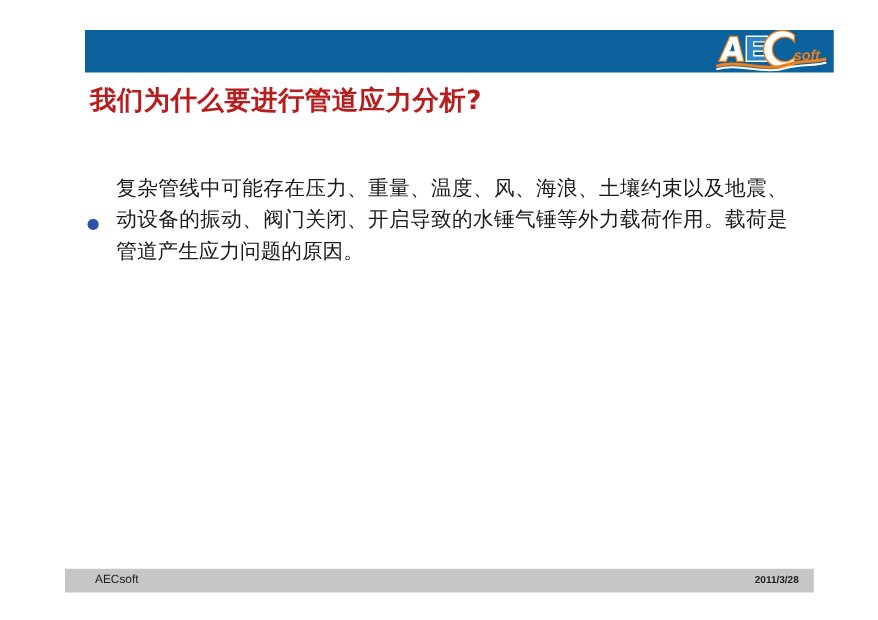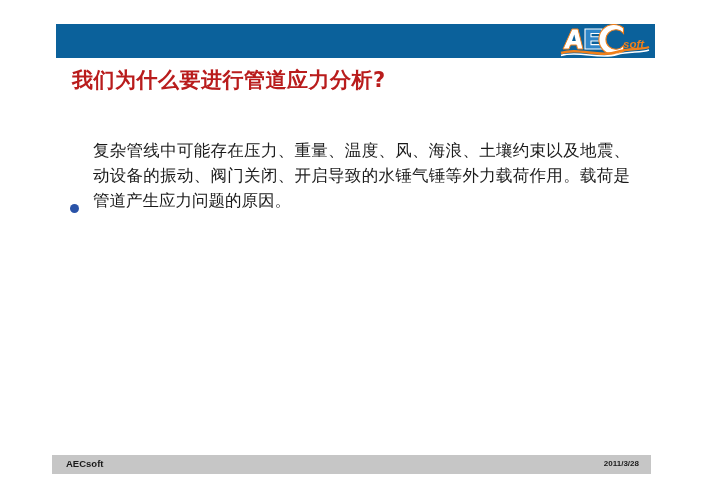--- a/index.html
+++ b/index.html
@@ -11,21 +11,21 @@
     width: 702px;
     height: 496px;
     position: relative;
     overflow: hidden;
     font-family: "Liberation Sans", sans-serif;
   }
 
   
   .header-bar {
     position: absolute;
-    left: 56px;
+    left: 68px;
     top: 24px;
     width: 599px;
     height: 34px;
     background: #0b619b;
   }
 
   
   .logo {
     position: absolute;
     right: 4px;
@@ -50,21 +50,21 @@
 
   
   .content {
     position: absolute;
     left: 70px;
     top: 138px;
     width: 560px;
   }
   .bullet-row {
     display: flex;
-    align-items: flex-end;
+    align-items: center;
     margin-bottom: 20px;
   }
   .bullet-marker {
     flex: 0 0 auto;
     width: 9px;
     height: 9px;
     border-radius: 50%;
     background: #2a53a8;
     margin-top: 8px;
     margin-right: 14px;
@@ -83,24 +83,24 @@
   .footer-bar {
     position: absolute;
     left: 52px;
     top: 455px;
     width: 599px;
     height: 19px;
     background: #c6c6c6;
   }
   .footer-left {
     position: absolute;
-    left: 14px;
+    left: 24px;
     top: 3px;
     font-size: 9.5px;
-    font-weight: bold;
+    font-weight: normal;
     color: #1a1a1a;
     font-family: "Liberation Sans", sans-serif;
   }
   .footer-right {
     position: absolute;
     right: 12px;
     top: 4px;
     font-size: 8px;
     font-weight: bold;
     color: #1a1a1a;

